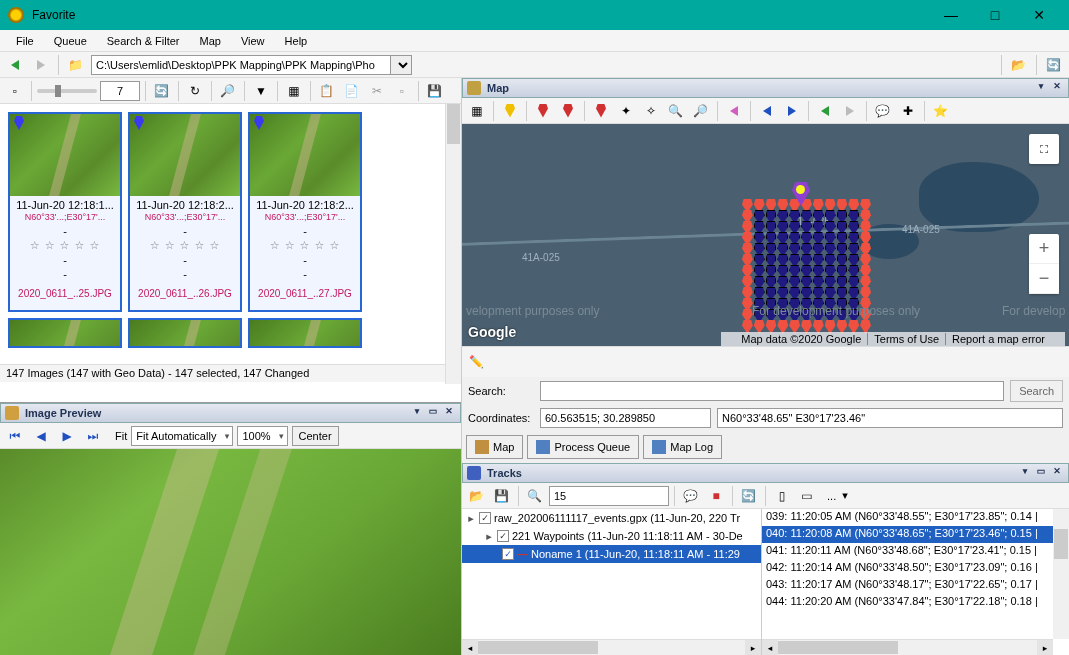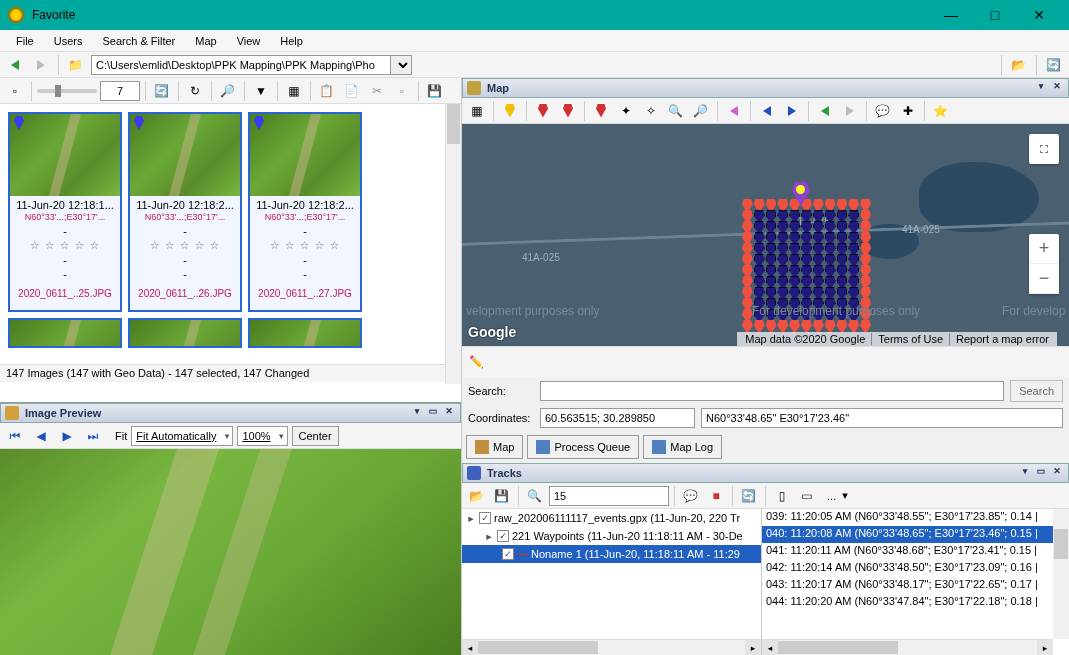--- a/index.html
+++ b/index.html
@@ -43,42 +43,42 @@
 .thumb-scroll { position:absolute; right:0; top:26px; bottom:18px; width:16px; background:#f0f0f0; border-left:1px solid #ddd;}
 .thumb-scroll .handle{ position:absolute; top:0; left:1px; right:1px; height:40px; background:#ccc;}
 .thumb-status { height:18px; background:#f4f4f4; border-top:1px solid #ddd; padding:2px 6px; font-size:11px;}
 
 .preview-panel { height: 253px; border-top:1px solid #999; display:flex; flex-direction:column;}
 .panel-header { height: 20px; background: linear-gradient(#e4e8f0,#c8d0e0); border: 1px solid #8aa; display:flex; align-items:center; padding:0 4px; font-size:11px; font-weight:bold; color:#223355;}
 .panel-header .hicon { width:14px; height:14px; background:#d0a040; margin-right:6px; border-radius:2px;}
 .panel-header .spacer{flex:1;}
 .panel-header .hbtn { width:14px; height:14px; margin-left:2px; font-size:9px; text-align:center; cursor:pointer;}
 .preview-toolbar { height:26px; background:#f4f4f4; border-bottom:1px solid #ddd; display:flex; align-items:center; padding:0 4px; gap:4px;}
-.select-like { height:20px; border:1px solid #999; background:#fff; padding:0 16px 0 4px; display:inline-flex; align-items:center; position:relative; cursor:pointer;text-decoration:underline;}
+.select-like { height:20px; border:1px solid #999; background:#fff; padding:0 16px 0 4px; display:inline-flex; align-items:center; position:relative; cursor:pointer;}
 .select-like::after{content:'▾'; position:absolute; right:3px; font-size:9px; color:#555;}
 .btn-like { height:20px; border:1px solid #999; background:#f0f0f0; padding:0 6px; display:inline-flex; align-items:center; cursor:pointer;}
 .preview-img { flex:1; background: linear-gradient(140deg,#5a8c2a 0%,#78b840 30%,#6aa836 60%,#4a7c1f 100%); position:relative; overflow:hidden;}
 .preview-img::after{ content:''; position:absolute; left:30%; top:-10%; width:40px; height:140%; background:rgba(210,190,150,0.4); transform:rotate(18deg);}
 .preview-img::before{ content:''; position:absolute; left:48%; top:-10%; width:30px; height:140%; background:rgba(210,190,150,0.35); transform:rotate(18deg);}
 
 .map-panel { display:flex; flex-direction:column; }
 .map-toolbar { height:26px; background:#f4f4f4; border-bottom:1px solid #ddd; display:flex; align-items:center; padding:0 4px; gap:3px; flex-wrap:nowrap; overflow:hidden;}
 .map-canvas { height: 222px; background:#4a6070; position:relative; overflow:hidden;}
 .map-road { position:absolute; left:-5%; top:48%; width:120%; height:46px; border-top:3px solid #6b8494; border-radius: 0 0 600px 200px / 0 0 120px 60px; transform:rotate(-2deg);}
 .map-lake { position:absolute; right:30px; top:38px; width:120px; height:70px; background:#2d4a63; border-radius:50% 60% 55% 45%;}
 .map-lake2 { position:absolute; right:150px; top:100px; width:60px; height:35px; background:#2d4a63; border-radius:50%;}
 .map-road-label{ position:absolute; color:#9fb0be; font-size:10px;}
 .map-cluster { position:absolute; left:280px; top:75px; width:130px; height:140px;}
 .map-cluster .redrow{ position:absolute; width:130px; height:12px; display:flex;}
 .map-cluster .redrow span{ width:11px; height:14px; background:#f05040; margin-right:1px; clip-path: polygon(50% 100%,0 40%,15% 0,85% 0,100% 40%);}
 .map-bigpin{ position:absolute; left:330px; top:58px; width:18px; height:24px; background:#9040d0; clip-path: polygon(50% 100%,0 35%,18% 0,82% 0,100% 35%);}
 .map-bigpin::after{content:''; position:absolute; left:4px; top:3px; width:9px; height:9px; background:#f7f720; border-radius:50%;}
 .map-dev-text{position:absolute; color:#7a8a96; font-size:12px;}
 .map-google{ position:absolute; left:6px; bottom:6px; font-size:14px; font-weight:bold; color:#fff; text-shadow:0 0 2px #000;}
-.map-attrib{ position:absolute; right:12px; bottom:0; background:rgba(255,255,255,0.7); font-size:9px; padding:1px 8px; display:flex; gap:6px;}
+.map-attrib{ position:absolute; right:4px; bottom:0; background:rgba(255,255,255,0.7); font-size:9px; padding:1px 20px; display:flex; gap:6px;}
 .map-attrib span{ border-left:1px solid #888; padding-left:6px;}
 .map-attrib span:first-child{border:none; padding-left:0;}
 .map-ctrl { position:absolute; right:10px; background:#fff; border-radius:2px; box-shadow:0 1px 3px rgba(0,0,0,.3); width:30px; display:flex; flex-direction:column;}
 .map-ctrl.fs{ top:10px; height:30px; align-items:center; justify-content:center;}
 .map-ctrl.zoom{ top:110px;}
 .map-ctrl .zbtn{ height:30px; display:flex; align-items:center; justify-content:center; font-size:18px; color:#666; cursor:pointer; border-bottom:1px solid #eee;}
 
 .map-bottom-tools{ padding:4px; background:#f4f4f4; border-top:1px solid #ddd;}
 .form-row{ display:flex; align-items:center; padding:3px 6px; gap:6px;}
 .form-row label{ width:66px; font-size:11px;}
@@ -120,21 +120,21 @@
 <div class="titlebar">
   <div class="app-icon"></div>
   <div class="title">Favorite</div>
   <div class="win-btn">—</div>
   <div class="win-btn">□</div>
   <div class="win-btn">✕</div>
 </div>
 
 <div class="menubar">
   <div class="menu-item">File</div>
-  <div class="menu-item">Users</div>
+  <div class="menu-item">Queue</div>
   <div class="menu-item">Search &amp; Filter</div>
   <div class="menu-item">Map</div>
   <div class="menu-item">View</div>
   <div class="menu-item">Help</div>
 </div>
 
 <div class="toolbar-row">
   <button class="tb-btn">
       <span class="arrow left"></span>
     </button>
@@ -504,21 +504,21 @@
       <div class="map-bottom-tools">
         <button class="tb-btn">✏️</button>
       </div>
       <div class="form-row">
         <label>Search:</label>
         <input type="text" class="combo" style="flex: 1 1 0%;">
         <button class="small-btn" style="opacity:.6">Search</button>
       </div>
       <div class="form-row">
         <label>Coordinates:</label>
-        <input type="text" style="width: 155px;" value="60.563515; 30.289850">
+        <input type="text" style="width: 171px;" value="60.563515; 30.289850">
         <input type="text" style="flex: 1 1 0%;" value="N60°33'48.65&quot; E30°17'23.46&quot;">
       </div>
       <div class="tab-btns">
         <div class="tab-btn">
             <div class="ticon"></div>
             <span>Map</span>
           </div>
         <div class="tab-btn">
             <div class="ticon" style="background:#5080c0"></div>
             <span>Process Queue</span>

